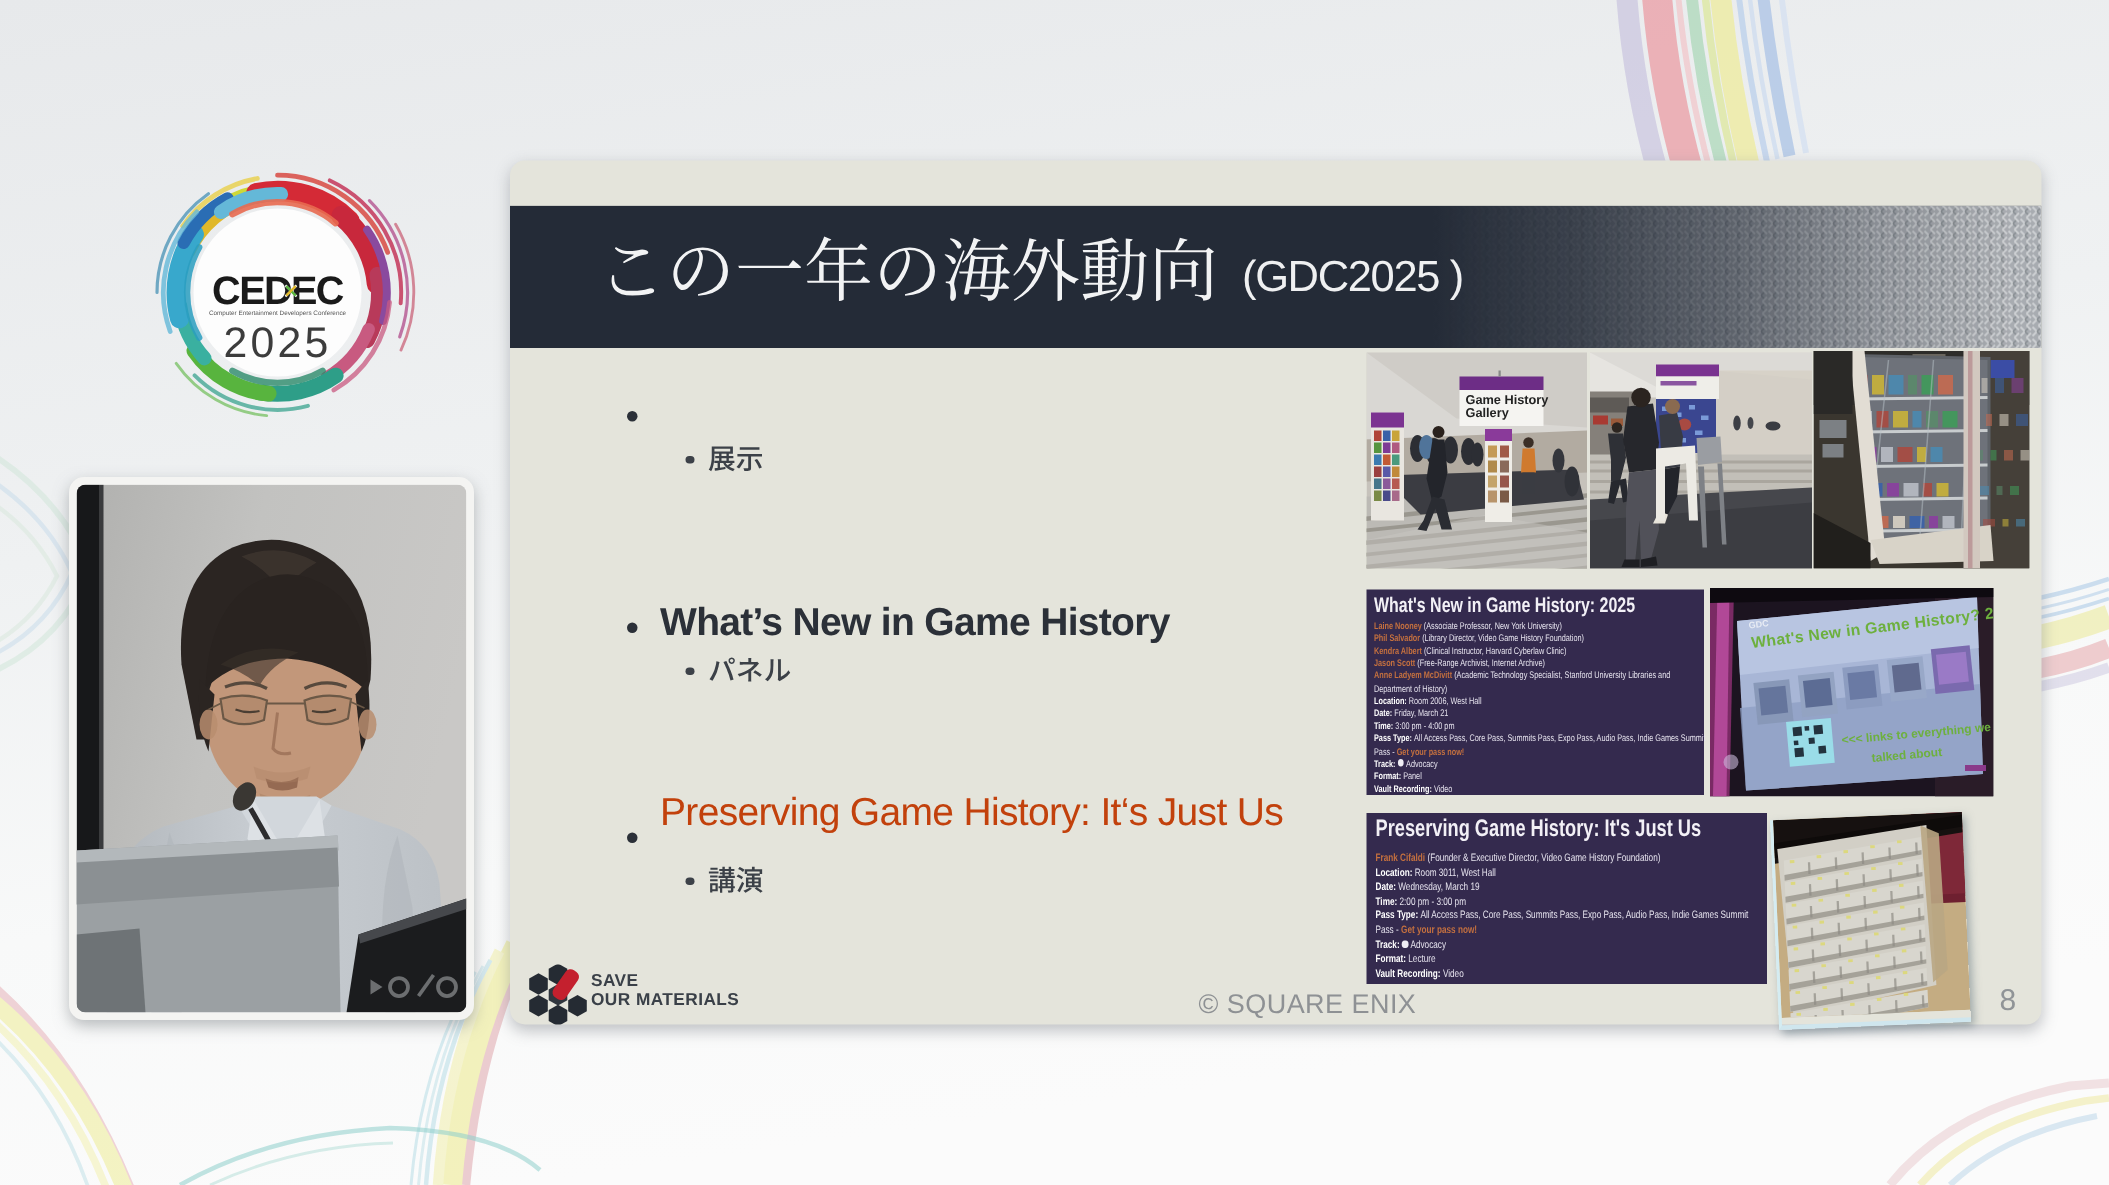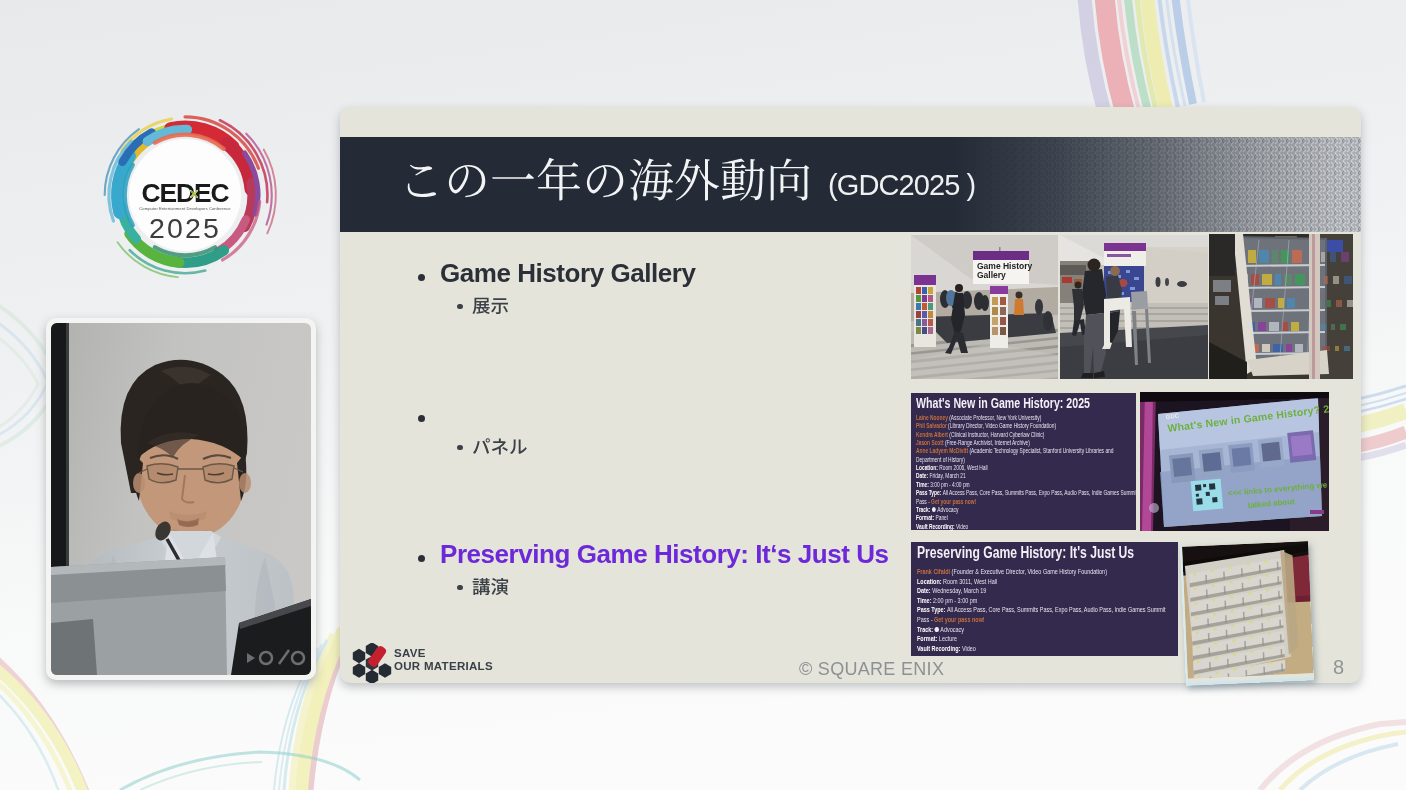--- a/index.html
+++ b/index.html
@@ -130,34 +130,34 @@
 <rect width="1021" height="95" fill="#242b37"></rect>
 <rect width="1021" height="95" fill="url(#hb)" mask="url(#hm)"></rect>
 </svg>
       </div>
 <svg width="560" height="70" viewBox="0 0 560 70" style="position:absolute;left:58px;top:34px">
         <path transform="translate(0,56)" d="M23.6 0.0Q19.2 0.0 16.4 -0.9Q13.5 -1.9 11.9 -3.7Q10.3 -5.5 9.9 -8.0Q9.5 -10.5 10.1 -13.5L11.4 -13.5Q11.4 -11.3 11.7 -9.4Q12.1 -7.5 13.3 -6.1Q14.4 -4.7 16.8 -3.9Q19.2 -3.1 23.2 -3.1Q27.2 -3.1 29.7 -3.5Q32.2 -3.9 33.6 -4.4Q35.0 -4.8 35.6 -4.8Q36.2 -4.8 36.8 -4.6Q37.3 -4.4 37.7 -4.1Q38.1 -3.7 38.1 -3.2Q38.1 -2.6 37.7 -2.2Q37.3 -1.8 36.3 -1.5Q34.7 -1.0 31.6 -0.5Q28.5 0.0 23.6 0.0ZM17.3 -22.4Q19.1 -23.6 21.0 -24.8Q22.9 -26.1 24.2 -26.9Q24.9 -27.4 24.0 -27.4Q21.3 -27.4 19.2 -27.6Q17.1 -27.8 15.4 -28.7Q13.6 -29.6 11.9 -31.4L12.6 -32.3Q14.3 -31.2 15.7 -30.6Q17.1 -30.1 18.5 -29.9Q20.0 -29.7 21.8 -29.7Q23.8 -29.7 25.1 -29.9Q26.5 -30.0 27.3 -30.2Q28.2 -30.4 28.8 -30.5Q29.4 -30.7 30.1 -30.7Q30.7 -30.7 31.4 -30.5Q32.2 -30.4 32.8 -30.1Q33.4 -29.8 33.8 -29.5Q34.2 -29.1 34.2 -28.7Q34.2 -27.7 32.6 -27.3Q31.6 -27.2 30.5 -27.0Q29.3 -26.7 27.6 -26.1Q26.5 -25.7 24.8 -24.9Q23.1 -24.1 21.3 -23.2Q19.5 -22.3 17.9 -21.5Z M67.3 -0.9Q72.9 -1.9 76.6 -4.1Q80.3 -6.3 82.1 -9.6Q83.9 -12.8 83.9 -17.0Q83.9 -21.1 82.1 -24.1Q80.3 -27.1 77.2 -28.8Q74.1 -30.4 70.3 -30.4Q67.0 -30.4 63.8 -29.1Q60.6 -27.9 58.2 -25.5Q56.1 -23.4 54.8 -20.6Q53.5 -17.9 53.5 -14.9Q53.5 -12.7 54.1 -10.9Q54.7 -9.2 55.6 -8.1Q56.5 -7.1 57.4 -7.1Q58.6 -7.1 59.9 -8.3Q61.2 -9.5 62.4 -11.3Q63.7 -13.1 64.8 -15.1Q65.9 -17.1 66.6 -18.7Q67.2 -20.4 67.7 -22.3Q68.2 -24.3 68.2 -25.8Q68.2 -27.2 67.8 -28.3Q67.3 -29.3 66.7 -30.5L68.2 -30.8Q68.9 -30.0 69.4 -29.2Q69.9 -28.3 70.3 -27.4Q70.6 -26.4 70.6 -25.4Q70.6 -23.8 70.2 -21.9Q69.9 -20.0 69.2 -18.0Q68.6 -16.4 67.6 -14.4Q66.7 -12.5 65.5 -10.6Q64.3 -8.6 62.9 -7.1Q61.5 -5.5 60.1 -4.5Q58.6 -3.6 57.2 -3.6Q56.1 -3.6 55.0 -4.4Q53.8 -5.2 52.9 -6.7Q52.0 -8.2 51.5 -10.1Q50.9 -12.0 50.9 -14.1Q50.9 -16.5 51.6 -18.8Q52.3 -21.1 53.7 -23.2Q55.1 -25.3 57.1 -27.1Q59.9 -29.6 63.3 -30.8Q66.8 -32.0 70.5 -32.0Q74.1 -32.0 77.1 -30.9Q80.1 -29.8 82.4 -27.7Q84.7 -25.6 86.0 -22.7Q87.3 -19.8 87.3 -16.3Q87.3 -13.4 86.3 -10.6Q85.3 -7.8 83.0 -5.5Q80.7 -3.2 76.9 -1.7Q73.1 -0.2 67.4 0.2Z M130.7 -23.7Q130.7 -23.7 131.2 -23.2Q131.8 -22.8 132.6 -22.0Q133.4 -21.3 134.4 -20.5Q135.3 -19.7 136.1 -19.0Q136.0 -18.6 135.6 -18.4Q135.3 -18.3 134.7 -18.3H94.7L94.2 -19.8H127.8Z M140.0 -9.9H175.4L177.8 -12.8Q177.8 -12.8 178.2 -12.5Q178.6 -12.1 179.3 -11.6Q180.0 -11.1 180.7 -10.4Q181.5 -9.8 182.1 -9.3Q181.9 -8.5 180.9 -8.5H140.4ZM161.3 -31.8H164.5V2.6Q164.5 2.7 163.7 3.1Q163.0 3.6 161.8 3.6H161.3ZM149.6 -21.9H172.6L174.8 -24.6Q174.8 -24.6 175.2 -24.3Q175.6 -24.0 176.3 -23.5Q176.9 -23.0 177.6 -22.4Q178.3 -21.8 178.9 -21.3Q178.7 -20.5 177.6 -20.5H149.6ZM148.1 -21.9V-23.4L151.7 -21.9H151.1V-9.1H148.1ZM151.5 -39.3 156.2 -37.4Q156.0 -37.0 155.6 -36.8Q155.2 -36.5 154.4 -36.6Q151.7 -31.2 148.0 -26.9Q144.4 -22.5 140.3 -19.8L139.7 -20.4Q141.9 -22.5 144.1 -25.4Q146.2 -28.4 148.2 -31.9Q150.1 -35.5 151.5 -39.3ZM149.7 -31.8H173.7L176.0 -34.7Q176.0 -34.7 176.4 -34.4Q176.8 -34.1 177.5 -33.5Q178.2 -33.0 178.9 -32.4Q179.6 -31.8 180.3 -31.2Q180.2 -30.8 179.9 -30.6Q179.6 -30.5 179.1 -30.5H149.1Z M205.3 -0.9Q210.9 -1.9 214.6 -4.1Q218.3 -6.3 220.1 -9.6Q221.9 -12.8 221.9 -17.0Q221.9 -21.1 220.1 -24.1Q218.3 -27.1 215.2 -28.8Q212.1 -30.4 208.3 -30.4Q205.0 -30.4 201.8 -29.1Q198.6 -27.9 196.2 -25.5Q194.1 -23.4 192.8 -20.6Q191.5 -17.9 191.5 -14.9Q191.5 -12.7 192.1 -10.9Q192.7 -9.2 193.6 -8.1Q194.5 -7.1 195.4 -7.1Q196.6 -7.1 197.9 -8.3Q199.2 -9.5 200.4 -11.3Q201.7 -13.1 202.8 -15.1Q203.9 -17.1 204.6 -18.7Q205.2 -20.4 205.7 -22.3Q206.2 -24.3 206.2 -25.8Q206.2 -27.2 205.8 -28.3Q205.3 -29.3 204.7 -30.5L206.2 -30.8Q206.9 -30.0 207.4 -29.2Q207.9 -28.3 208.3 -27.4Q208.6 -26.4 208.6 -25.4Q208.6 -23.8 208.2 -21.9Q207.9 -20.0 207.2 -18.0Q206.6 -16.4 205.6 -14.4Q204.7 -12.5 203.5 -10.6Q202.3 -8.6 200.9 -7.1Q199.5 -5.5 198.1 -4.5Q196.6 -3.6 195.2 -3.6Q194.1 -3.6 193.0 -4.4Q191.8 -5.2 190.9 -6.7Q190.0 -8.2 189.5 -10.1Q188.9 -12.0 188.9 -14.1Q188.9 -16.5 189.6 -18.8Q190.3 -21.1 191.7 -23.2Q193.1 -25.3 195.1 -27.1Q197.9 -29.6 201.3 -30.8Q204.8 -32.0 208.5 -32.0Q212.1 -32.0 215.1 -30.9Q218.1 -29.8 220.4 -27.7Q222.7 -25.6 224.0 -22.7Q225.3 -19.8 225.3 -16.3Q225.3 -13.4 224.3 -10.6Q223.3 -7.8 221.0 -5.5Q218.7 -3.2 214.9 -1.7Q211.1 -0.2 205.4 0.2Z M250.8 -25.8H267.9V-24.4H250.8ZM249.8 -31.9H268.0L270.1 -34.6Q270.1 -34.6 270.5 -34.3Q270.9 -34.0 271.5 -33.5Q272.1 -32.9 272.8 -32.4Q273.5 -31.8 274.0 -31.3Q273.9 -30.5 272.8 -30.5H249.8ZM241.4 -16.0H269.7L271.7 -18.6Q271.7 -18.6 272.3 -18.1Q272.9 -17.5 273.8 -16.8Q274.6 -16.0 275.3 -15.3Q275.1 -14.6 274.1 -14.6H241.8ZM258.0 -25.8H260.6Q260.5 -23.6 260.2 -20.9Q259.9 -18.2 259.6 -15.3Q259.2 -12.4 258.9 -9.8Q258.6 -7.1 258.3 -5.1H255.4Q255.7 -7.1 256.1 -9.8Q256.4 -12.5 256.8 -15.3Q257.2 -18.2 257.5 -20.9Q257.8 -23.6 258.0 -25.8ZM252.0 -25.8Q251.7 -23.7 251.2 -20.7Q250.8 -17.6 250.2 -14.1Q249.6 -10.6 249.0 -7.2Q248.4 -3.8 247.8 -1.1Q247.3 -0.8 246.6 -0.7Q245.9 -0.7 244.7 -0.9Q245.3 -4.0 246.0 -7.5Q246.7 -11.1 247.3 -14.7Q248.0 -18.4 248.5 -21.6Q249.0 -24.9 249.3 -27.3L252.7 -25.8ZM235.7 -38.1Q238.1 -37.6 239.7 -36.8Q241.2 -36.1 242.0 -35.2Q242.8 -34.3 242.9 -33.5Q243.0 -32.7 242.7 -32.1Q242.4 -31.5 241.7 -31.4Q241.1 -31.2 240.3 -31.7Q239.9 -32.8 239.1 -33.9Q238.3 -35.0 237.2 -36.0Q236.2 -37.0 235.2 -37.7ZM232.2 -27.5Q234.6 -27.1 236.1 -26.4Q237.6 -25.7 238.3 -24.8Q239.0 -24.0 239.2 -23.2Q239.3 -22.3 239.0 -21.8Q238.7 -21.2 238.1 -21.0Q237.4 -20.9 236.6 -21.4Q236.3 -22.4 235.5 -23.5Q234.7 -24.6 233.7 -25.5Q232.7 -26.4 231.7 -27.1ZM234.5 -9.4Q234.9 -9.4 235.1 -9.6Q235.3 -9.7 235.7 -10.4Q235.9 -10.9 236.1 -11.3Q236.3 -11.8 236.8 -12.8Q237.2 -13.8 238.1 -15.8Q238.9 -17.8 240.4 -21.2Q241.9 -24.7 244.2 -30.1L245.1 -29.9Q244.5 -28.2 243.8 -26.0Q243.0 -23.9 242.2 -21.6Q241.5 -19.4 240.7 -17.3Q240.0 -15.2 239.5 -13.7Q239.0 -12.2 238.8 -11.5Q238.5 -10.5 238.3 -9.4Q238.1 -8.4 238.1 -7.6Q238.2 -6.6 238.5 -5.4Q238.8 -4.3 239.1 -2.9Q239.4 -1.5 239.3 0.4Q239.3 1.9 238.6 2.7Q238.0 3.6 236.8 3.6Q236.2 3.6 235.9 3.0Q235.5 2.4 235.4 1.3Q235.7 -1.1 235.7 -3.0Q235.8 -5.0 235.5 -6.2Q235.3 -7.5 234.8 -7.8Q234.3 -8.1 233.8 -8.2Q233.3 -8.4 232.5 -8.4V-9.4Q232.5 -9.4 232.9 -9.4Q233.3 -9.4 233.8 -9.4Q234.3 -9.4 234.5 -9.4ZM266.7 -25.8H266.2L267.9 -27.7L271.4 -24.8Q271.2 -24.5 270.7 -24.3Q270.3 -24.1 269.5 -24.0Q269.3 -18.6 269.0 -14.2Q268.7 -9.9 268.2 -6.7Q267.8 -3.5 267.2 -1.4Q266.5 0.7 265.7 1.5Q264.8 2.6 263.5 3.1Q262.2 3.5 260.7 3.5Q260.7 2.9 260.5 2.3Q260.3 1.8 259.8 1.5Q259.4 1.1 258.1 0.8Q256.9 0.5 255.6 0.3L255.7 -0.6Q256.6 -0.5 257.8 -0.4Q259.1 -0.2 260.1 -0.1Q261.2 -0.1 261.7 -0.1Q262.4 -0.1 262.8 -0.2Q263.1 -0.3 263.5 -0.7Q264.4 -1.5 265.0 -4.7Q265.7 -8.0 266.1 -13.3Q266.5 -18.7 266.7 -25.8ZM247.0 -5.8H269.1L271.1 -8.6Q271.1 -8.6 271.5 -8.3Q271.9 -8.0 272.5 -7.5Q273.1 -6.9 273.7 -6.3Q274.3 -5.8 274.8 -5.2Q274.7 -4.5 273.6 -4.5H247.0ZM251.2 -38.5 255.8 -36.9Q255.7 -36.6 255.2 -36.3Q254.8 -36.0 254.1 -36.1Q252.2 -31.6 249.6 -27.9Q247.0 -24.3 243.9 -21.9L243.3 -22.4Q244.9 -24.3 246.4 -26.8Q247.9 -29.3 249.1 -32.3Q250.4 -35.3 251.2 -38.5Z M287.4 -30.6H298.5V-29.3H287.1ZM284.5 -22.9Q287.3 -22.1 289.0 -21.1Q290.7 -20.1 291.6 -19.0Q292.5 -18.0 292.7 -17.0Q292.9 -16.1 292.6 -15.5Q292.3 -14.8 291.6 -14.7Q291.0 -14.5 290.1 -15.0Q289.7 -16.3 288.7 -17.7Q287.7 -19.0 286.5 -20.3Q285.3 -21.6 284.1 -22.5ZM297.3 -30.6H296.8L298.7 -32.6L302.1 -29.4Q301.9 -29.1 301.5 -29.0Q301.1 -28.9 300.3 -28.8Q299.4 -23.9 297.8 -19.2Q296.3 -14.6 293.8 -10.4Q291.3 -6.2 287.5 -2.6Q283.7 0.9 278.3 3.5L277.8 2.8Q282.3 0.1 285.7 -3.6Q289.0 -7.2 291.3 -11.6Q293.7 -15.9 295.1 -20.7Q296.6 -25.5 297.3 -30.6ZM307.0 -37.9 311.7 -37.4Q311.6 -36.9 311.3 -36.6Q310.9 -36.3 310.0 -36.1V2.5Q310.0 2.7 309.7 2.9Q309.3 3.2 308.7 3.4Q308.2 3.6 307.6 3.6H307.0ZM302.0 -27.7Q303.7 -23.7 306.5 -20.4Q309.4 -17.0 313.1 -14.6Q316.9 -12.2 321.1 -11.0L321.0 -10.5Q320.1 -10.3 319.4 -9.7Q318.7 -9.0 318.4 -7.9Q314.3 -9.6 311.0 -12.4Q307.6 -15.1 305.2 -18.9Q302.8 -22.6 301.2 -27.3ZM288.3 -38.2 293.1 -37.0Q293.0 -36.6 292.5 -36.3Q292.1 -36.0 291.3 -36.0Q289.4 -28.5 286.0 -22.7Q282.7 -16.8 278.1 -13.1L277.5 -13.6Q280.0 -16.4 282.1 -20.2Q284.2 -24.1 285.8 -28.6Q287.4 -33.2 288.3 -38.2Z M323.8 -30.3H342.3L344.3 -32.8Q344.3 -32.8 344.9 -32.3Q345.5 -31.8 346.4 -31.1Q347.3 -30.3 348.0 -29.7Q347.8 -28.9 346.8 -28.9H324.2ZM324.5 -8.5H341.2L343.0 -10.8Q343.0 -10.8 343.6 -10.3Q344.2 -9.8 345.0 -9.2Q345.8 -8.5 346.5 -7.8Q346.3 -7.1 345.3 -7.1H324.9ZM323.8 -1.0Q325.8 -1.2 329.3 -1.7Q332.8 -2.1 337.2 -2.8Q341.7 -3.5 346.5 -4.2L346.6 -3.4Q343.1 -2.4 338.2 -1.0Q333.3 0.4 326.6 2.0Q326.3 2.9 325.5 3.1ZM327.1 -19.8H344.0V-18.4H327.1ZM327.1 -14.2H344.0V-12.9H327.1ZM343.2 -38.6 346.5 -35.4Q345.8 -34.8 344.2 -35.5Q341.7 -35.0 338.3 -34.6Q335.0 -34.1 331.4 -33.8Q327.8 -33.5 324.3 -33.4L324.2 -34.3Q326.6 -34.6 329.3 -35.1Q332.0 -35.6 334.5 -36.2Q337.1 -36.8 339.4 -37.4Q341.6 -38.0 343.2 -38.6ZM334.0 -34.8 336.8 -35.4V-2.0Q336.8 -1.8 336.2 -1.4Q335.5 -1.0 334.5 -1.0H334.0ZM325.8 -25.3V-26.7L329.0 -25.3H342.5L343.8 -26.9L347.0 -24.5Q346.8 -24.3 346.4 -24.1Q346.0 -23.9 345.3 -23.8V-12.6Q345.3 -12.4 344.6 -12.1Q344.0 -11.7 343.0 -11.7H342.6V-23.9H328.4V-11.8Q328.4 -11.6 327.8 -11.2Q327.2 -10.9 326.2 -10.9H325.8ZM346.8 -27.4H362.7V-26.1H347.2ZM352.5 -38.0 357.1 -37.5Q357.0 -37.0 356.6 -36.7Q356.3 -36.4 355.5 -36.2Q355.4 -30.6 355.3 -25.7Q355.3 -20.7 354.8 -16.4Q354.3 -12.1 353.0 -8.4Q351.6 -4.8 349.2 -1.7Q346.8 1.3 342.7 3.8L342.1 3.0Q345.5 0.4 347.6 -2.7Q349.6 -5.9 350.7 -9.6Q351.7 -13.3 352.1 -17.7Q352.5 -22.1 352.5 -27.2Q352.5 -32.2 352.5 -38.0ZM361.7 -27.4H361.2L363.0 -29.4L366.5 -26.4Q366.3 -26.1 365.8 -26.0Q365.4 -25.8 364.6 -25.7Q364.5 -19.5 364.3 -14.8Q364.1 -10.2 363.8 -6.9Q363.5 -3.6 363.0 -1.7Q362.5 0.3 361.7 1.2Q360.9 2.3 359.6 2.8Q358.4 3.2 357.0 3.2Q357.0 2.5 356.9 1.9Q356.8 1.3 356.3 1.0Q355.9 0.6 354.8 0.3Q353.8 0.0 352.7 -0.2L352.7 -1.0Q353.5 -0.9 354.6 -0.8Q355.6 -0.7 356.5 -0.7Q357.4 -0.6 357.8 -0.6Q358.5 -0.6 358.8 -0.7Q359.2 -0.9 359.5 -1.2Q360.2 -1.9 360.7 -5.1Q361.1 -8.3 361.4 -13.9Q361.6 -19.5 361.7 -27.4Z M388.6 -38.5 393.7 -37.2Q393.5 -36.8 393.1 -36.5Q392.7 -36.3 391.9 -36.3Q390.9 -34.7 389.3 -32.7Q387.8 -30.7 386.2 -29.1H385.0Q385.6 -30.4 386.3 -32.1Q387.0 -33.7 387.6 -35.4Q388.2 -37.1 388.6 -38.5ZM406.4 -30.1H406.0L407.6 -32.0L411.4 -29.1Q411.2 -28.9 410.6 -28.6Q410.1 -28.3 409.4 -28.2V-1.0Q409.4 0.3 409.1 1.2Q408.8 2.1 407.7 2.7Q406.6 3.3 404.2 3.5Q404.1 2.8 403.9 2.2Q403.6 1.7 403.1 1.3Q402.5 0.9 401.4 0.6Q400.4 0.3 398.6 0.1V-0.6Q398.6 -0.6 399.5 -0.6Q400.3 -0.5 401.5 -0.4Q402.7 -0.4 403.7 -0.3Q404.8 -0.2 405.2 -0.2Q405.9 -0.2 406.2 -0.5Q406.4 -0.7 406.4 -1.3ZM372.7 -30.1V-31.7L376.0 -30.1H407.7V-28.8H375.7V2.4Q375.7 2.6 375.3 2.9Q375.0 3.1 374.4 3.3Q373.9 3.6 373.2 3.6H372.7ZM384.2 -10.5H397.7V-9.1H384.2ZM382.5 -21.8V-23.2L385.6 -21.8H397.6V-20.5H385.4V-5.2Q385.4 -5.1 385.0 -4.8Q384.6 -4.6 384.1 -4.4Q383.6 -4.2 383.0 -4.2H382.5ZM396.4 -21.8H395.9L397.6 -23.6L401.2 -20.8Q401.0 -20.5 400.5 -20.3Q400.0 -20.0 399.3 -19.9V-6.5Q399.3 -6.3 398.8 -6.1Q398.4 -5.9 397.8 -5.7Q397.3 -5.5 396.8 -5.5H396.4Z" fill="#f2f3f4"></path>
       </svg>
 <div style="position:absolute;left:488px;top:62px;font-size:29px;color:#eff0f1;letter-spacing:-0.9px;white-space:nowrap">(GDC2025 )</div>
 
 <div style="position:absolute;left:78px;top:166.5px;width:7px;height:7px;background:#2b3038;border-radius:50%"></div>
-<div style="position:absolute;left:100px;top:151px;font-size:26px;line-height:30px;font-weight:bold;letter-spacing:-0.45px;white-space:nowrap;color:#2b3038">Game History Gallery</div>
 <div style="position:absolute;left:117px;top:196.5px;width:5.5px;height:5.5px;background:#3c4148;border-radius:50%"></div>
 <svg width="84" height="26" viewBox="0 0 84 26" style="position:absolute;left:132px;top:186px">
         <path transform="translate(0,19.5)" d="M4.8 -8.5H16.9V-7.0H4.8ZM4.2 -5.4H17.6V-3.9H4.2ZM7.4 -10.2H9.0V-4.7H7.4ZM6.4 -4.9H8.0V-0.0H6.4ZM12.3 -10.2H13.9V-4.7H12.3ZM2.5 -14.8H4.3V-9.3Q4.3 -8.1 4.2 -6.7Q4.1 -5.3 3.9 -3.8Q3.7 -2.3 3.2 -0.9Q2.8 0.4 2.1 1.6Q1.9 1.4 1.6 1.3Q1.3 1.1 1.0 0.9Q0.7 0.8 0.5 0.7Q1.2 -0.4 1.6 -1.7Q2.0 -2.9 2.2 -4.3Q2.4 -5.6 2.5 -6.9Q2.5 -8.2 2.5 -9.3ZM3.6 -14.8H16.6V-10.0H3.6V-11.5H14.8V-13.3H3.6ZM4.4 -0.3Q5.3 -0.4 6.5 -0.6Q7.7 -0.7 9.0 -0.9Q10.3 -1.1 11.6 -1.4L11.7 0.2Q9.9 0.5 8.0 0.8Q6.1 1.1 4.6 1.3ZM11.2 -4.8Q12.0 -2.9 13.7 -1.6Q15.4 -0.3 17.8 0.1Q17.6 0.4 17.3 0.8Q17.0 1.2 16.8 1.6Q14.2 0.9 12.4 -0.6Q10.7 -2.1 9.8 -4.5ZM15.5 -4.0 16.8 -3.1Q16.0 -2.5 15.1 -2.0Q14.2 -1.4 13.5 -1.1L12.4 -1.9Q12.9 -2.2 13.4 -2.5Q14.0 -2.9 14.5 -3.3Q15.1 -3.6 15.5 -4.0Z M26.8 -8.9H28.7V-0.6Q28.7 0.2 28.5 0.6Q28.3 1.0 27.8 1.2Q27.2 1.4 26.3 1.5Q25.5 1.5 24.2 1.5Q24.2 1.1 24.0 0.6Q23.8 0.1 23.6 -0.3Q24.2 -0.3 24.8 -0.3Q25.3 -0.3 25.8 -0.3Q26.2 -0.3 26.4 -0.3Q26.6 -0.3 26.7 -0.3Q26.8 -0.4 26.8 -0.6ZM22.5 -6.5 24.4 -6.0Q23.9 -4.9 23.3 -3.8Q22.7 -2.7 22.0 -1.8Q21.4 -0.8 20.7 -0.1Q20.5 -0.3 20.2 -0.5Q19.9 -0.7 19.6 -0.9Q19.3 -1.1 19.0 -1.2Q20.1 -2.1 21.0 -3.6Q22.0 -5.0 22.5 -6.5ZM31.0 -5.8 32.7 -6.5Q33.3 -5.7 34.0 -4.6Q34.6 -3.6 35.1 -2.7Q35.6 -1.7 35.9 -0.9L34.1 -0.1Q33.9 -0.9 33.4 -1.9Q32.9 -2.9 32.3 -3.9Q31.7 -4.9 31.0 -5.8ZM21.2 -14.3H34.3V-12.6H21.2ZM19.6 -9.8H36.0V-8.1H19.6Z" fill="#3c4148"></path>
       </svg>
 
 <div style="position:absolute;left:78px;top:307.5px;width:7px;height:7px;background:#2b3038;border-radius:50%"></div>
+<div style="position:absolute;left:100px;top:292px;font-size:26px;line-height:30px;font-weight:bold;letter-spacing:-0.45px;white-space:nowrap;color:#2b3038">What’s New in Game History</div>
 <div style="position:absolute;left:117px;top:337.5px;width:5.5px;height:5.5px;background:#3c4148;border-radius:50%"></div>
 <svg width="84" height="26" viewBox="0 0 84 26" style="position:absolute;left:132px;top:327px">
         <path transform="translate(0,19.5)" d="M14.6 -13.1Q14.6 -12.6 15.0 -12.3Q15.3 -11.9 15.8 -11.9Q16.3 -11.9 16.6 -12.3Q16.9 -12.6 16.9 -13.1Q16.9 -13.6 16.6 -13.9Q16.3 -14.2 15.8 -14.2Q15.3 -14.2 15.0 -13.9Q14.6 -13.6 14.6 -13.1ZM13.7 -13.1Q13.7 -13.7 13.9 -14.2Q14.2 -14.6 14.7 -14.9Q15.2 -15.2 15.8 -15.2Q16.4 -15.2 16.9 -14.9Q17.3 -14.6 17.6 -14.2Q17.9 -13.7 17.9 -13.1Q17.9 -12.5 17.6 -12.0Q17.3 -11.5 16.9 -11.2Q16.4 -10.9 15.8 -10.9Q15.2 -10.9 14.7 -11.2Q14.2 -11.5 13.9 -12.0Q13.7 -12.5 13.7 -13.1ZM3.8 -5.6Q4.1 -6.4 4.4 -7.2Q4.7 -8.1 4.9 -9.0Q5.2 -9.9 5.4 -10.8Q5.5 -11.7 5.6 -12.6L7.7 -12.1Q7.7 -11.9 7.6 -11.6Q7.5 -11.3 7.4 -11.1Q7.4 -10.8 7.3 -10.6Q7.2 -10.1 7.1 -9.4Q6.9 -8.8 6.7 -8.0Q6.5 -7.2 6.2 -6.4Q6.0 -5.6 5.7 -4.9Q5.4 -4.0 4.9 -3.1Q4.5 -2.2 4.0 -1.3Q3.5 -0.4 3.0 0.3L1.0 -0.6Q1.8 -1.7 2.6 -3.1Q3.3 -4.5 3.8 -5.6ZM12.9 -6.2Q12.7 -6.9 12.3 -7.8Q12.0 -8.6 11.6 -9.4Q11.3 -10.2 10.9 -10.9Q10.6 -11.6 10.3 -12.2L12.2 -12.8Q12.5 -12.3 12.8 -11.6Q13.2 -10.8 13.5 -10.0Q13.9 -9.2 14.3 -8.4Q14.6 -7.6 14.9 -6.9Q15.2 -6.2 15.5 -5.4Q15.8 -4.5 16.1 -3.6Q16.4 -2.8 16.6 -1.9Q16.9 -1.1 17.1 -0.5L15.0 0.2Q14.7 -0.8 14.4 -1.9Q14.1 -3.0 13.7 -4.1Q13.3 -5.2 12.9 -6.2Z M28.9 -14.9Q28.9 -14.6 28.8 -14.2Q28.8 -13.7 28.8 -13.3Q28.8 -13.0 28.8 -12.7Q28.8 -12.3 28.8 -11.9Q28.8 -11.6 28.8 -11.4H26.9Q26.9 -11.6 26.9 -11.9Q26.9 -12.3 26.9 -12.6Q26.9 -13.0 26.9 -13.3Q26.9 -13.7 26.9 -14.2Q26.9 -14.6 26.8 -14.9ZM34.0 -11.2Q33.7 -10.9 33.4 -10.5Q33.1 -10.2 32.8 -9.9Q32.3 -9.3 31.7 -8.6Q31.0 -7.9 30.2 -7.2Q29.4 -6.6 28.5 -6.0Q27.5 -5.2 26.3 -4.6Q25.1 -4.0 23.8 -3.5Q22.4 -3.0 20.9 -2.5L19.8 -4.2Q22.4 -4.8 24.2 -5.7Q26.1 -6.5 27.3 -7.3Q28.1 -7.8 28.7 -8.4Q29.4 -9.0 29.9 -9.5Q30.5 -10.0 30.8 -10.5Q30.5 -10.5 30.0 -10.5Q29.4 -10.5 28.7 -10.5Q27.9 -10.5 27.1 -10.5Q26.3 -10.5 25.5 -10.5Q24.8 -10.5 24.3 -10.5Q23.7 -10.5 23.5 -10.5Q23.2 -10.5 22.7 -10.4Q22.3 -10.4 21.9 -10.4Q21.5 -10.4 21.2 -10.4V-12.3Q21.7 -12.3 22.3 -12.2Q23.0 -12.2 23.5 -12.2Q23.7 -12.2 24.3 -12.2Q24.9 -12.2 25.7 -12.2Q26.5 -12.2 27.4 -12.2Q28.3 -12.2 29.1 -12.2Q30.0 -12.2 30.6 -12.2Q31.2 -12.2 31.5 -12.2Q31.9 -12.2 32.2 -12.2Q32.6 -12.3 32.8 -12.3ZM28.8 -7.0Q28.8 -6.5 28.8 -5.7Q28.8 -5.0 28.8 -4.2Q28.8 -3.4 28.8 -2.6Q28.8 -1.8 28.8 -1.3Q28.8 -0.9 28.8 -0.5Q28.8 -0.1 28.8 0.2Q28.8 0.6 28.9 0.9H26.8Q26.8 0.6 26.8 0.3Q26.9 -0.1 26.9 -0.5Q26.9 -0.9 26.9 -1.3Q26.9 -1.8 26.9 -2.5Q26.9 -3.1 26.9 -3.8Q26.9 -4.5 26.9 -5.2Q26.9 -5.8 26.9 -6.2ZM34.6 -2.3Q33.8 -2.9 33.2 -3.4Q32.5 -3.9 31.8 -4.3Q31.0 -4.7 30.2 -5.2L31.4 -6.6Q32.3 -6.1 33.0 -5.7Q33.6 -5.3 34.3 -4.9Q35.0 -4.5 35.9 -3.9Z M46.5 -0.4Q46.6 -0.6 46.6 -0.9Q46.7 -1.3 46.7 -1.6Q46.7 -1.8 46.7 -2.4Q46.7 -3.0 46.7 -3.9Q46.7 -4.8 46.7 -5.9Q46.7 -6.9 46.7 -8.0Q46.7 -9.0 46.7 -9.9Q46.7 -10.9 46.7 -11.6Q46.7 -12.3 46.7 -12.5Q46.7 -13.1 46.6 -13.5Q46.5 -13.9 46.5 -14.0H48.7Q48.7 -13.9 48.6 -13.5Q48.6 -13.1 48.6 -12.5Q48.6 -12.2 48.6 -11.6Q48.6 -11.0 48.6 -10.1Q48.6 -9.2 48.6 -8.2Q48.6 -7.2 48.6 -6.2Q48.6 -5.3 48.6 -4.4Q48.6 -3.6 48.6 -3.0Q48.6 -2.5 48.6 -2.3Q49.4 -2.7 50.3 -3.3Q51.2 -3.9 52.1 -4.7Q53.0 -5.6 53.6 -6.6L54.8 -5.0Q54.0 -3.9 52.9 -2.9Q51.8 -2.0 50.7 -1.2Q49.5 -0.4 48.5 0.1Q48.2 0.3 48.0 0.4Q47.9 0.5 47.7 0.6ZM38.0 -0.6Q39.2 -1.4 40.0 -2.6Q40.8 -3.8 41.2 -5.1Q41.4 -5.7 41.5 -6.6Q41.6 -7.5 41.7 -8.6Q41.7 -9.6 41.7 -10.6Q41.7 -11.6 41.7 -12.5Q41.7 -12.9 41.7 -13.3Q41.7 -13.6 41.6 -14.0H43.7Q43.7 -13.9 43.7 -13.6Q43.7 -13.4 43.7 -13.1Q43.6 -12.8 43.6 -12.5Q43.6 -11.7 43.6 -10.6Q43.6 -9.6 43.5 -8.4Q43.5 -7.3 43.4 -6.3Q43.3 -5.3 43.1 -4.6Q42.7 -3.0 41.8 -1.7Q41.0 -0.4 39.8 0.6Z" fill="#3c4148"></path>
       </svg>
 
 <div style="position:absolute;left:78px;top:447.5px;width:7px;height:7px;background:#2b3038;border-radius:50%"></div>
-<div style="position:absolute;left:100px;top:432px;font-size:26px;line-height:30px;font-weight:bold;letter-spacing:-0.45px;white-space:nowrap;color:#6d28d9">Preserving Game History: It‘s Just Us</div>
+<div style="position:absolute;left:100px;top:419px;font-size:26px;line-height:30px;font-weight:normal;letter-spacing:-0.45px;white-space:nowrap;color:#c2410c">Preserving Game History: It‘s Just Us</div>
 <div style="position:absolute;left:117px;top:477.5px;width:5.5px;height:5.5px;background:#3c4148;border-radius:50%"></div>
 <svg width="84" height="26" viewBox="0 0 84 26" style="position:absolute;left:132px;top:467px">
         <path transform="translate(0,19.5)" d="M7.5 -14.2H17.6V-12.9H7.5ZM7.0 -9.6H17.9V-8.2H7.0ZM7.0 -2.7H17.9V-1.3H7.0ZM8.8 -4.9H16.3V-3.8H8.8ZM7.9 -11.9H17.2V-10.6H7.9ZM9.6 -15.6H11.2V-9.0H9.6ZM13.8 -15.6H15.4V-9.0H13.8ZM11.7 -8.9H13.1V-1.9H11.7ZM15.3 -7.3H16.9V-0.1Q16.9 0.5 16.8 0.8Q16.6 1.1 16.2 1.3Q15.8 1.5 15.1 1.5Q14.5 1.6 13.6 1.6Q13.5 1.2 13.4 0.9Q13.3 0.5 13.1 0.2Q13.7 0.2 14.3 0.2Q14.8 0.2 15.0 0.2Q15.2 0.2 15.3 0.1Q15.3 0.1 15.3 -0.1ZM8.0 -7.3H15.9V-6.1H9.5V1.6H8.0ZM1.4 -9.9H6.4V-8.5H1.4ZM1.6 -15.0H6.4V-13.6H1.6ZM1.4 -7.3H6.4V-6.0H1.4ZM0.6 -12.5H7.0V-11.1H0.6ZM2.3 -4.7H6.5V0.7H2.3V-0.7H5.0V-3.3H2.3ZM1.4 -4.7H2.9V1.5H1.4Z M24.5 -14.0H36.1V-10.8H34.4V-12.5H26.1V-10.8H24.5ZM29.3 -15.6H31.1V-12.8H29.3ZM29.3 -10.2H31.0V-2.8H29.3ZM31.1 -1.1 32.4 -2.0Q33.1 -1.6 33.8 -1.2Q34.5 -0.7 35.2 -0.3Q35.9 0.2 36.4 0.6L34.9 1.6Q34.5 1.2 33.9 0.7Q33.2 0.3 32.5 -0.2Q31.8 -0.7 31.1 -1.1ZM27.7 -1.8 29.3 -1.2Q28.8 -0.7 28.0 -0.1Q27.3 0.4 26.4 0.8Q25.6 1.3 24.9 1.6Q24.8 1.5 24.5 1.2Q24.3 1.0 24.0 0.7Q23.8 0.5 23.6 0.4Q24.7 -0.0 25.8 -0.6Q26.9 -1.2 27.7 -1.8ZM26.9 -4.6V-3.3H33.6V-4.6ZM26.9 -7.2V-5.9H33.6V-7.2ZM25.3 -8.5H35.2V-2.0H25.3ZM25.9 -11.1H34.6V-9.7H25.9ZM20.1 -14.2 21.0 -15.5Q21.6 -15.3 22.2 -15.0Q22.9 -14.6 23.4 -14.3Q24.0 -13.9 24.3 -13.6L23.3 -12.2Q23.0 -12.5 22.4 -12.9Q21.9 -13.3 21.3 -13.6Q20.6 -14.0 20.1 -14.2ZM19.1 -9.2 20.1 -10.5Q20.6 -10.3 21.3 -10.0Q21.9 -9.7 22.5 -9.4Q23.0 -9.1 23.4 -8.8L22.4 -7.3Q22.0 -7.6 21.5 -8.0Q20.9 -8.3 20.3 -8.6Q19.7 -9.0 19.1 -9.2ZM19.6 0.3Q20.1 -0.5 20.6 -1.4Q21.1 -2.4 21.7 -3.5Q22.3 -4.7 22.7 -5.7L24.1 -4.7Q23.7 -3.7 23.2 -2.6Q22.7 -1.6 22.2 -0.6Q21.7 0.4 21.2 1.3Z" fill="#3c4148"></path>
       </svg>
 
 <div style="position:absolute;left:571px;top:128px"><svg width="147" height="144" viewBox="0 0 147 144" preserveAspectRatio="none">
 <rect width="147" height="144" fill="#c6c2bb"></rect>
 <rect width="147" height="58" fill="#d9d7d3"></rect>
 <path d="M0 0 L60 44 L147 50 L147 0 Z" fill="#cfccc7"></path>
 <path d="M0 58 L147 52 L147 80 L0 86 Z" fill="#b2aba1"></path>

